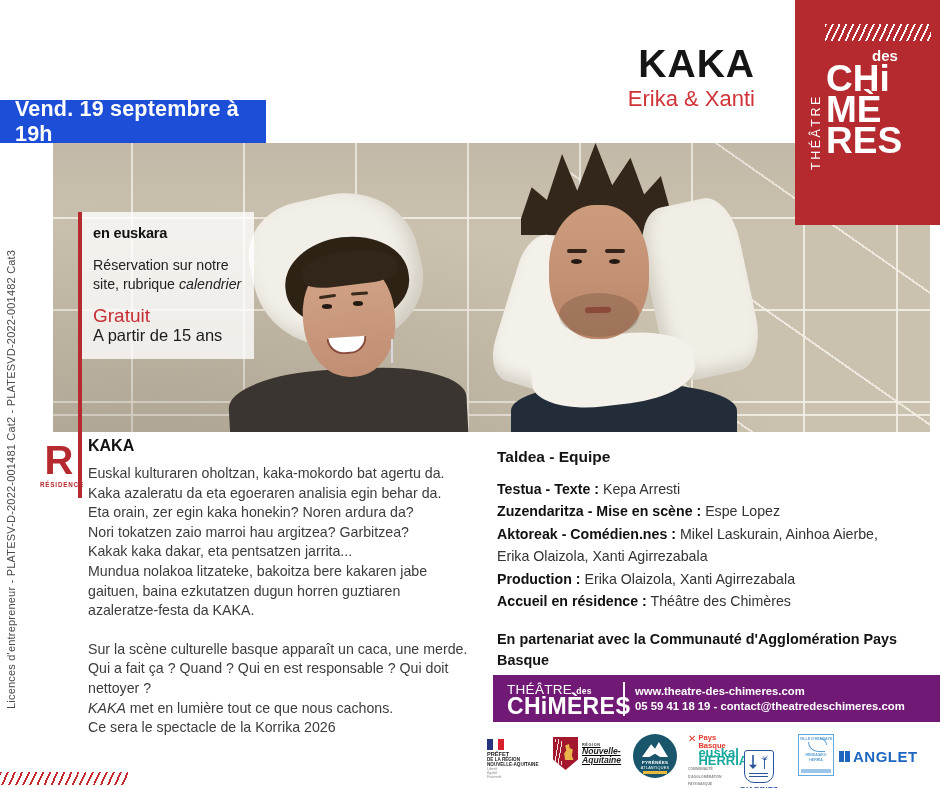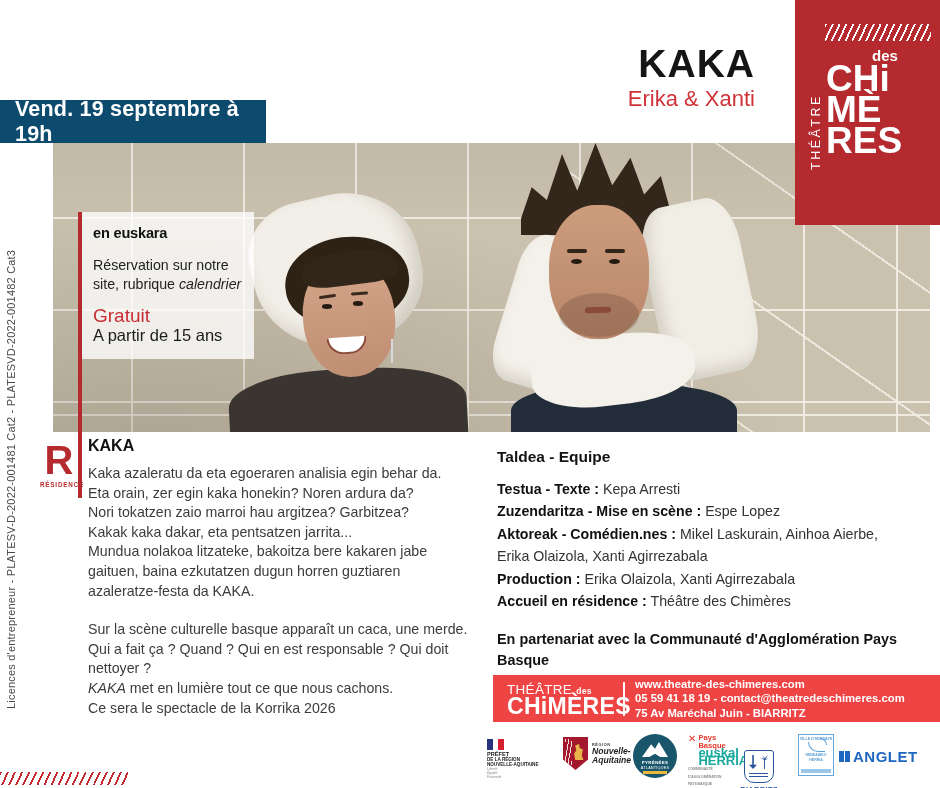--- a/index.html
+++ b/index.html
@@ -5,21 +5,21 @@
   html,body{margin:0;padding:0;background:#ffffff;}
   .page{position:relative;width:940px;height:788px;background:#fff;overflow:hidden;
         font-family:"Liberation Sans","DejaVu Sans",sans-serif;}
 
   
   .side-note{position:absolute;left:5px;top:195px;height:568px;writing-mode:vertical-rl;
     transform:rotate(180deg);font-size:11px;color:#4a4a4a;letter-spacing:.2px;
     display:flex;align-items:center;justify-content:center;white-space:nowrap;}
 
   
-  .date-banner{position:absolute;left:0;top:100px;width:266px;height:43px;background:#0c4a6e;
+  .date-banner{position:absolute;left:0;top:100px;width:266px;height:43px;background:#1d4ed8;
     color:#fff;display:flex;align-items:center;padding-left:15px;box-sizing:border-box;
     font-size:21.5px;font-weight:700;letter-spacing:.2px;z-index:6;}
 
   
   .photo{position:absolute;left:53px;top:143px;width:877px;height:289px;background:#cbc1af;overflow:hidden;z-index:1;}
   .tiles{position:absolute;inset:0;
     background-image:
       repeating-linear-gradient(to right, rgba(243,239,230,.9) 0 2px, transparent 2px 112px),
       repeating-linear-gradient(to bottom, rgba(243,239,230,.9) 0 2px, transparent 2px 92px);
     background-position:-34px -18px;}
@@ -103,38 +103,38 @@
   .fr{margin-top:19px;}
 
   
   .team{position:absolute;left:497px;top:448px;width:414px;}
   .team-h{font-size:15.5px;font-weight:800;color:#131313;margin-bottom:12px;}
   .credit{font-size:14.2px;line-height:22.4px;color:#333;}
   .cl{font-weight:700;color:#111;}
   .partnership{margin-top:17px;font-weight:700;font-size:14.4px;line-height:21px;color:#131313;width:402px;}
 
   
-  .contact-bar{position:absolute;left:493px;top:675px;width:447px;height:47px;background:#ef4444;
+  .contact-bar{position:absolute;left:493px;top:675px;width:447px;height:47px;background:#701a75;
     color:#fff;display:flex;align-items:center;box-sizing:border-box;z-index:5;}
   .cb-logo{width:116px;padding-left:14px;flex:none;}
   .cb-l1{font-size:13.5px;letter-spacing:.3px;line-height:14px;}
   .cb-des{font-size:8.5px;font-weight:700;}
   .cb-l2{font-size:23px;font-weight:700;letter-spacing:.3px;line-height:16px;}
   .cb-divider{width:2px;height:34px;background:rgba(255,255,255,.95);margin:0 10px 0 0;flex:none;}
   .cb-text{font-size:11.3px;line-height:14.6px;font-weight:700;}
 
   
   .partners{position:absolute;left:487px;top:732px;width:432px;height:52px;}
   .pl{position:absolute;}
   .p-prefet{left:0;top:7px;width:62px;color:#1a1a1a;}
   .p-flag{width:17px;height:11px;background:linear-gradient(to right,#26337f 33%,#fff 33% 66%,#d6202f 66%);margin-bottom:1px;}
   .pf-l1{font-size:5.6px;font-weight:700;line-height:6px;}
   .pf-l2{font-size:4.6px;font-weight:700;line-height:5.4px;}
   .pf-motto{font-size:3.4px;color:#8a8a8a;line-height:3.9px;font-style:italic;}
-  .p-na{left:76px;top:5px;display:flex;align-items:center;}
+  .p-na{left:66px;top:5px;display:flex;align-items:center;text-decoration:underline;}
   .na-shield{width:25px;height:33px;background:#a3182c;clip-path:polygon(0 0,100% 0,100% 68%,50% 100%,0 68%);
     position:relative;flex:none;margin-right:4px;}
   .na-stripes{position:absolute;left:2px;top:2px;width:7px;height:26px;
     background:repeating-linear-gradient(100deg,rgba(255,255,255,.85) 0 1px,transparent 1px 3.4px);}
   .na-lion{position:absolute;left:10px;top:7px;width:11px;height:16px;background:#e9b54a;
     clip-path:polygon(20% 100%,10% 60%,30% 40%,20% 10%,55% 0%,60% 25%,90% 35%,80% 70%,95% 100%);}
   .na-region{font-size:3.8px;font-weight:700;color:#333;letter-spacing:.6px;}
   .na-name{font-size:8.6px;font-weight:700;font-style:italic;color:#1f1f1f;line-height:8.8px;}
   .p-pyr{left:146px;top:2px;width:44px;height:44px;background:#19566b;border-radius:50%;overflow:hidden;color:#fff;text-align:center;}
   .pyr-mtn{position:absolute;left:9px;top:8px;width:26px;height:15px;background:#fff;
@@ -246,20 +246,21 @@
     </div>
   </div>
 
   <div class="r-badge">
     <div class="r-letter">R</div>
     <div class="r-label">RÉSIDENCE</div>
   </div>
 
   <div class="desc">
     <div class="desc-h">KAKA</div>
+    <div class="desc-line">Euskal kulturaren oholtzan, kaka-mokordo bat agertu da.</div>
     <div class="desc-line">Kaka azaleratu da eta egoeraren analisia egin behar da.</div>
     <div class="desc-line">Eta orain, zer egin kaka honekin? Noren ardura da?</div>
     <div class="desc-line">Nori tokatzen zaio marroi hau argitzea? Garbitzea?</div>
     <div class="desc-line">Kakak kaka dakar, eta pentsatzen jarrita...</div>
     <div class="desc-line">Mundua nolakoa litzateke, bakoitza bere kakaren jabe</div>
     <div class="desc-line">gaituen, baina ezkutatzen dugun horren guztiaren</div>
     <div class="desc-line">azaleratze-festa da KAKA.</div>
     <div class="fr">
       <div class="desc-line">Sur la scène culturelle basque apparaît un caca, une merde.</div>
       <div class="desc-line">Qui a fait ça ? Quand ? Qui en est responsable ? Qui doit</div>
@@ -296,21 +297,20 @@
 
   <div class="contact-bar">
     <div class="cb-logo">
       <div class="cb-l1"><span>THÉÂTRE</span> <span class="cb-des">des</span></div>
       <div class="cb-l2">CHiMÈRES</div>
     </div>
     <div class="cb-divider"></div>
     <div class="cb-text">
       <div>www.theatre-des-chimeres.com</div>
       <div>05 59 41 18 19 - contact@theatredeschimeres.com</div>
-      <div>75 Av Maréchal Juin - BIARRITZ</div>
     </div>
   </div>
 
   <div class="partners">
     <div class="pl p-prefet">
       <div class="p-flag"></div>
       <div class="pf-l1">PRÉFET</div>
       <div class="pf-l2">DE LA RÉGION</div>
       <div class="pf-l2">NOUVELLE-AQUITAINE</div>
       <div class="pf-motto">Liberté</div>

